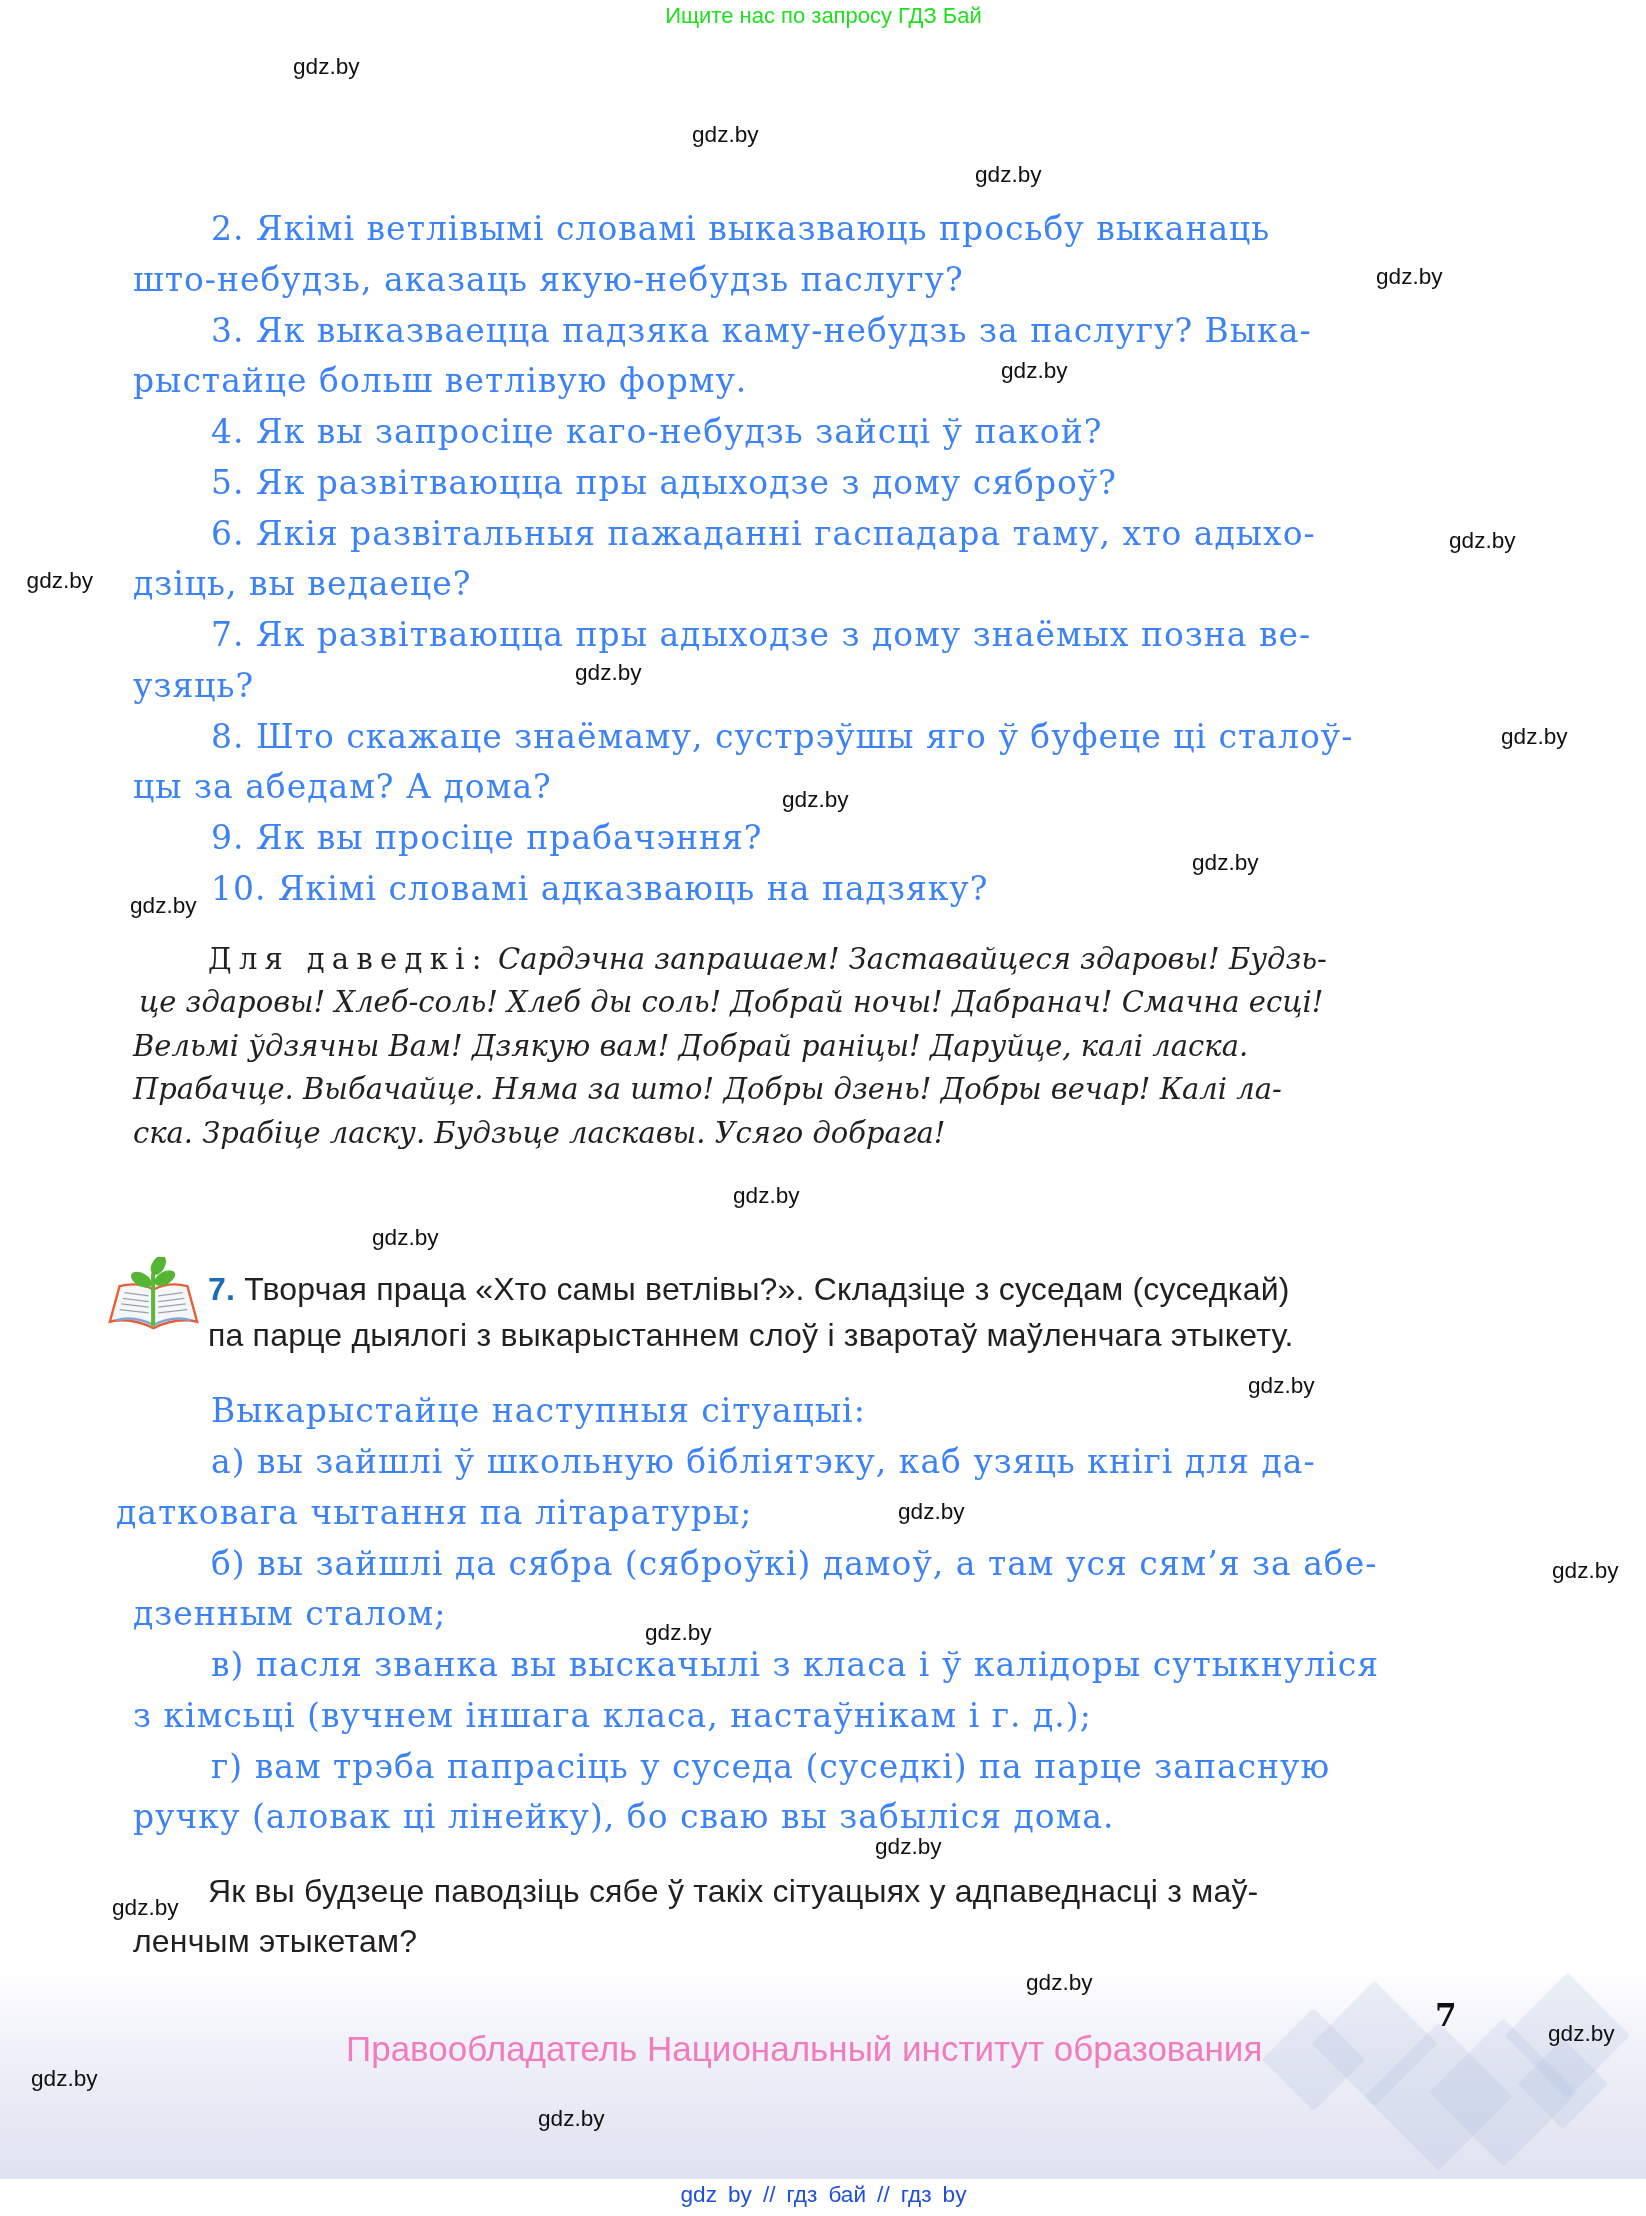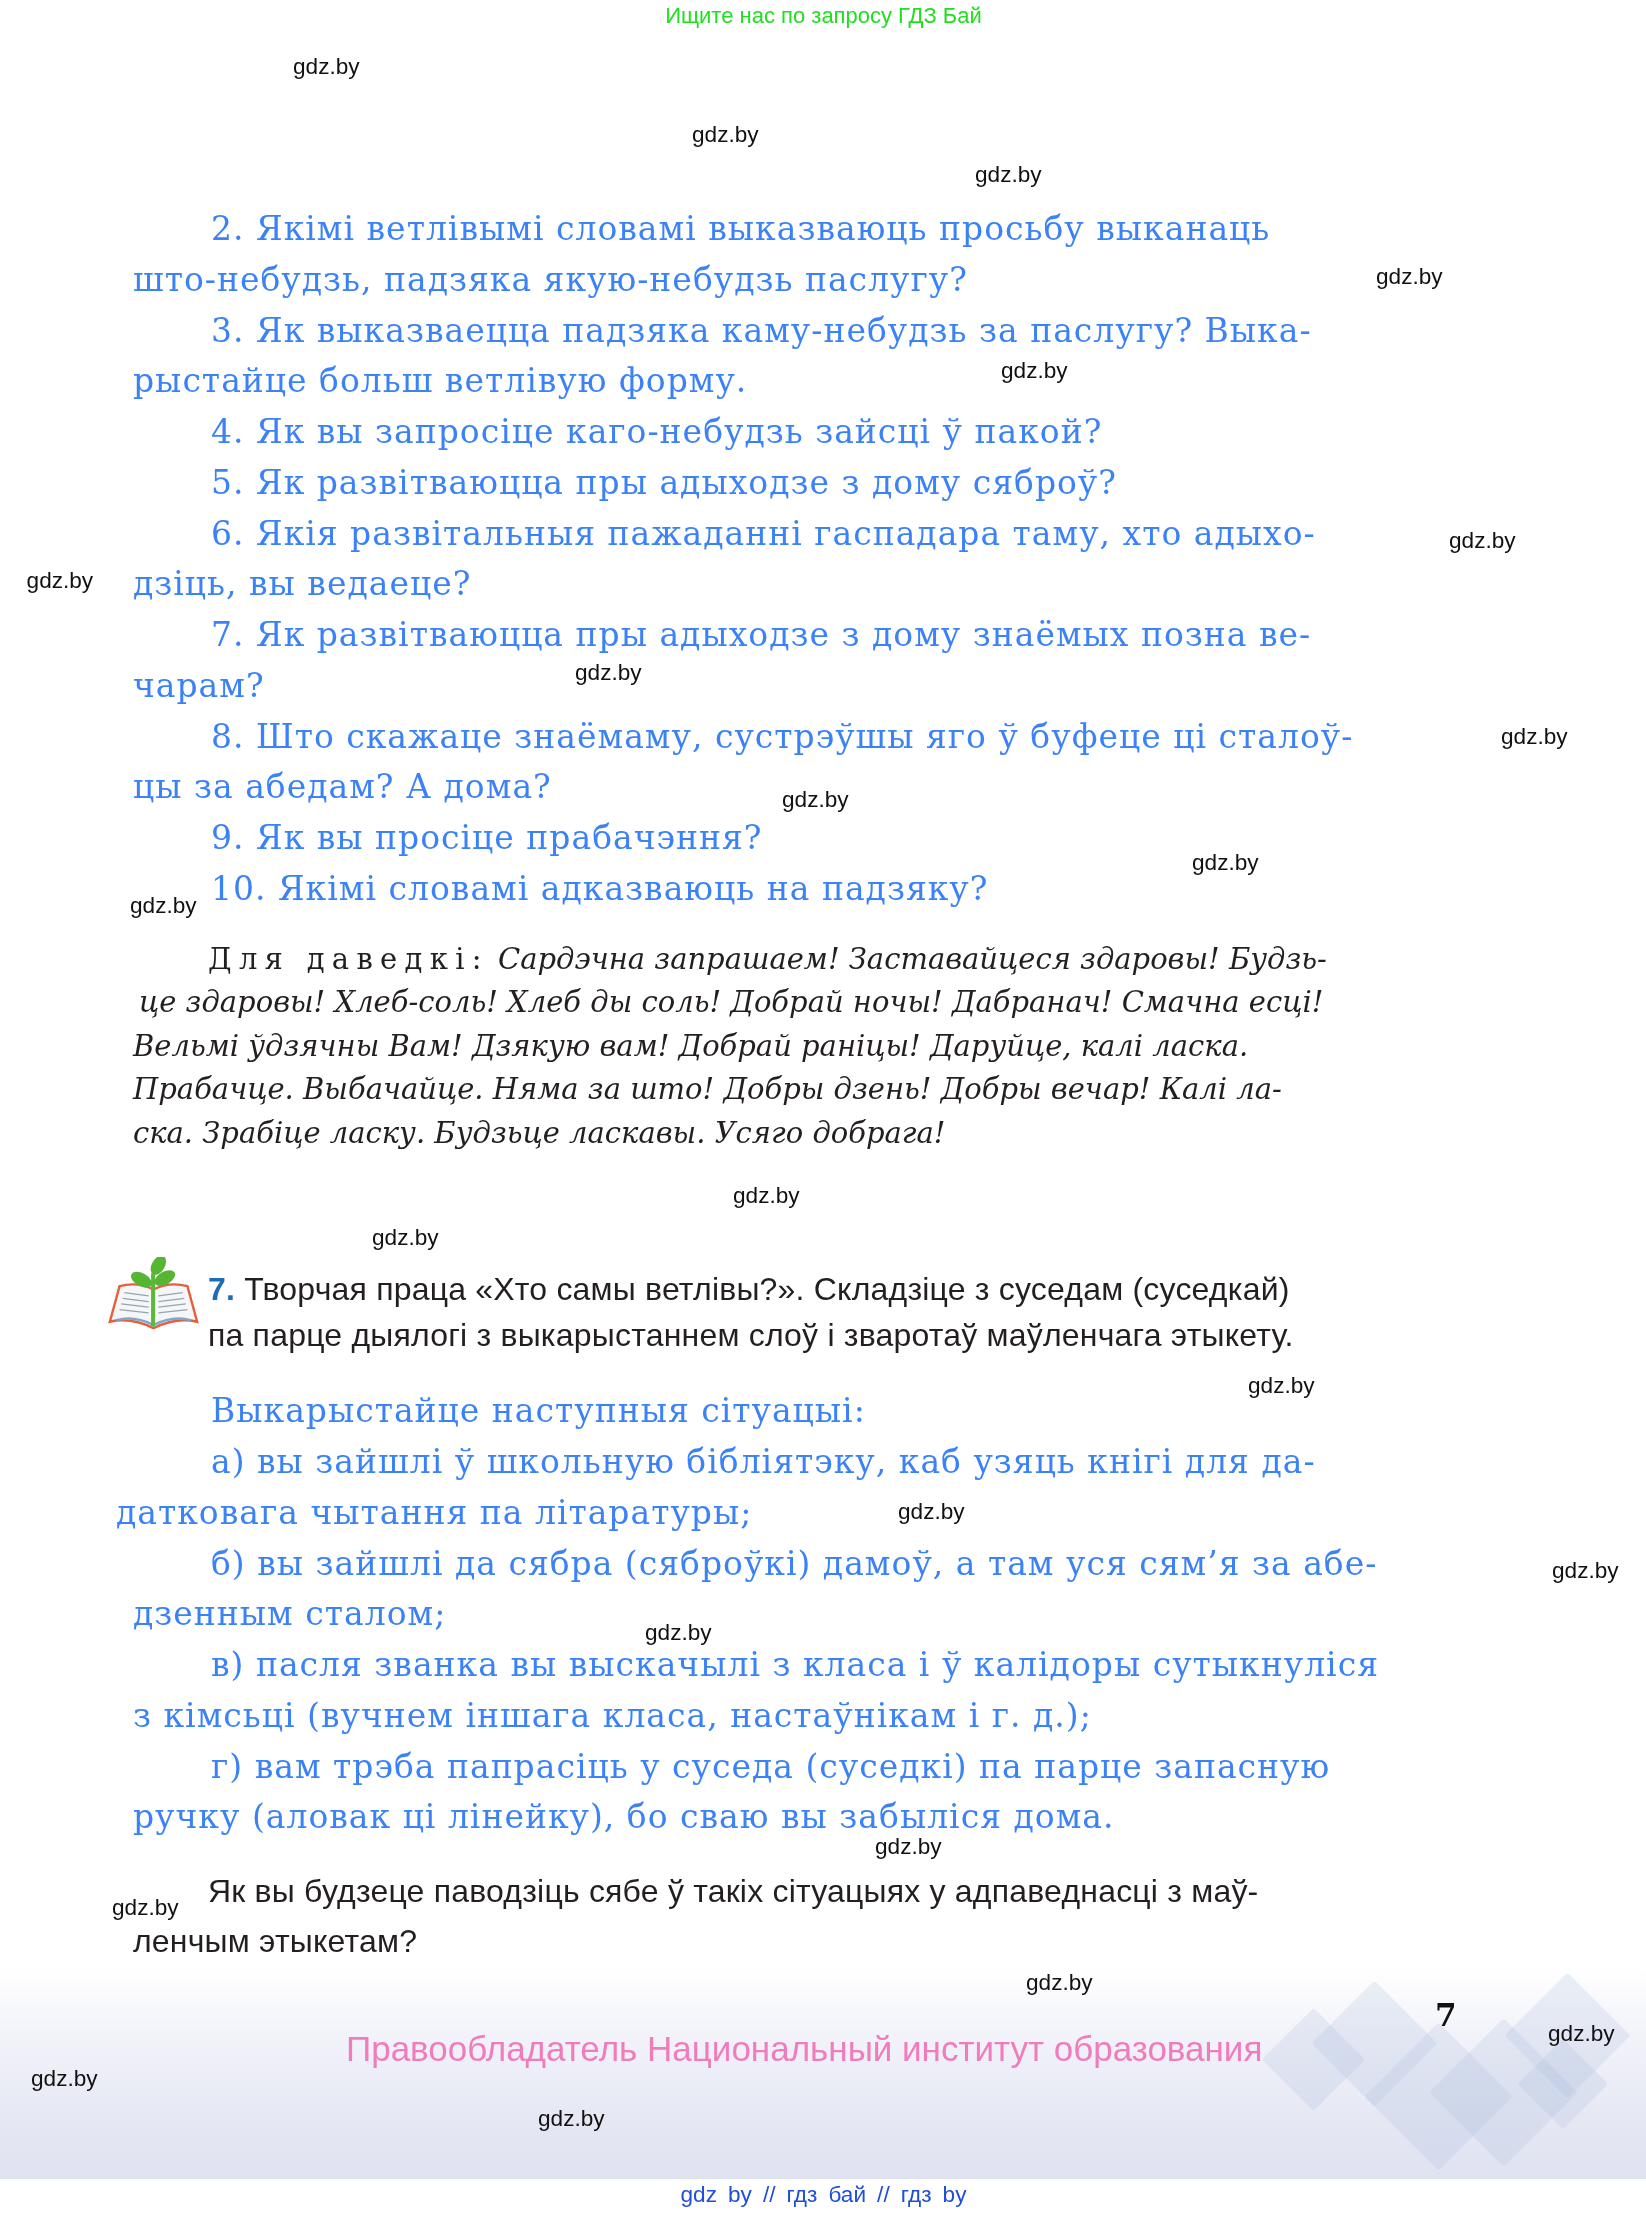--- a/index.html
+++ b/index.html
@@ -58,29 +58,29 @@
 
   .book-icon { position: absolute; left: 105px; top: 1257px; width: 97px; height: 81px; }
 </style>
 </head>
 <body>
 
 <div class="top-banner">Ищите нас по запросу ГДЗ Бай</div>
 
 <div>
   <div class="serif-line" style="left:211px; top:212px;">2. Якімі ветлівымі словамі выказваюць просьбу выканаць</div>
-  <div class="serif-line" style="left:133px; top:263px;">што-небудзь, падзяка якую-небудзь паслугу?</div>
+  <div class="serif-line" style="left:133px; top:263px;">што-небудзь, аказаць якую-небудзь паслугу?</div>
   <div class="serif-line" style="left:211px; top:314px;">3. Як выказваецца падзяка каму-небудзь за паслугу? Выка-</div>
   <div class="serif-line" style="left:133px; top:364px;">рыстайце больш ветлівую форму.</div>
   <div class="serif-line" style="left:211px; top:415px;">4. Як вы запросіце каго-небудзь зайсці ў пакой?</div>
   <div class="serif-line" style="left:211px; top:466px;">5. Як развітваюцца пры адыходзе з дому сяброў?</div>
   <div class="serif-line" style="left:211px; top:517px;">6. Якія развітальныя пажаданні гаспадара таму, хто адыхо-</div>
   <div class="serif-line" style="left:133px; top:567px;">дзіць, вы ведаеце?</div>
   <div class="serif-line" style="left:211px; top:618px;">7. Як развітваюцца пры адыходзе з дому знаёмых позна ве-</div>
-  <div class="serif-line" style="left:133px; top:669px;">чарам?</div>
+  <div class="serif-line" style="left:133px; top:669px;">узяць?</div>
   <div class="serif-line" style="left:211px; top:720px;">8. Што скажаце знаёмаму, сустрэўшы яго ў буфеце ці сталоў-</div>
   <div class="serif-line" style="left:133px; top:770px;">цы за абедам? А дома?</div>
   <div class="serif-line" style="left:211px; top:821px;">9. Як вы просіце прабачэння?</div>
   <div class="serif-line" style="left:211px; top:872px;">10. Якімі словамі адказваюць на падзяку?</div>
 </div>
 
 <div>
   <div class="ref-line" style="left:208px; top:945px;">
     <span class="ref-label">Для даведкі:</span>
     <span>Сардэчна запрашаем! Заставайцеся здаровы! Будзь-</span>

